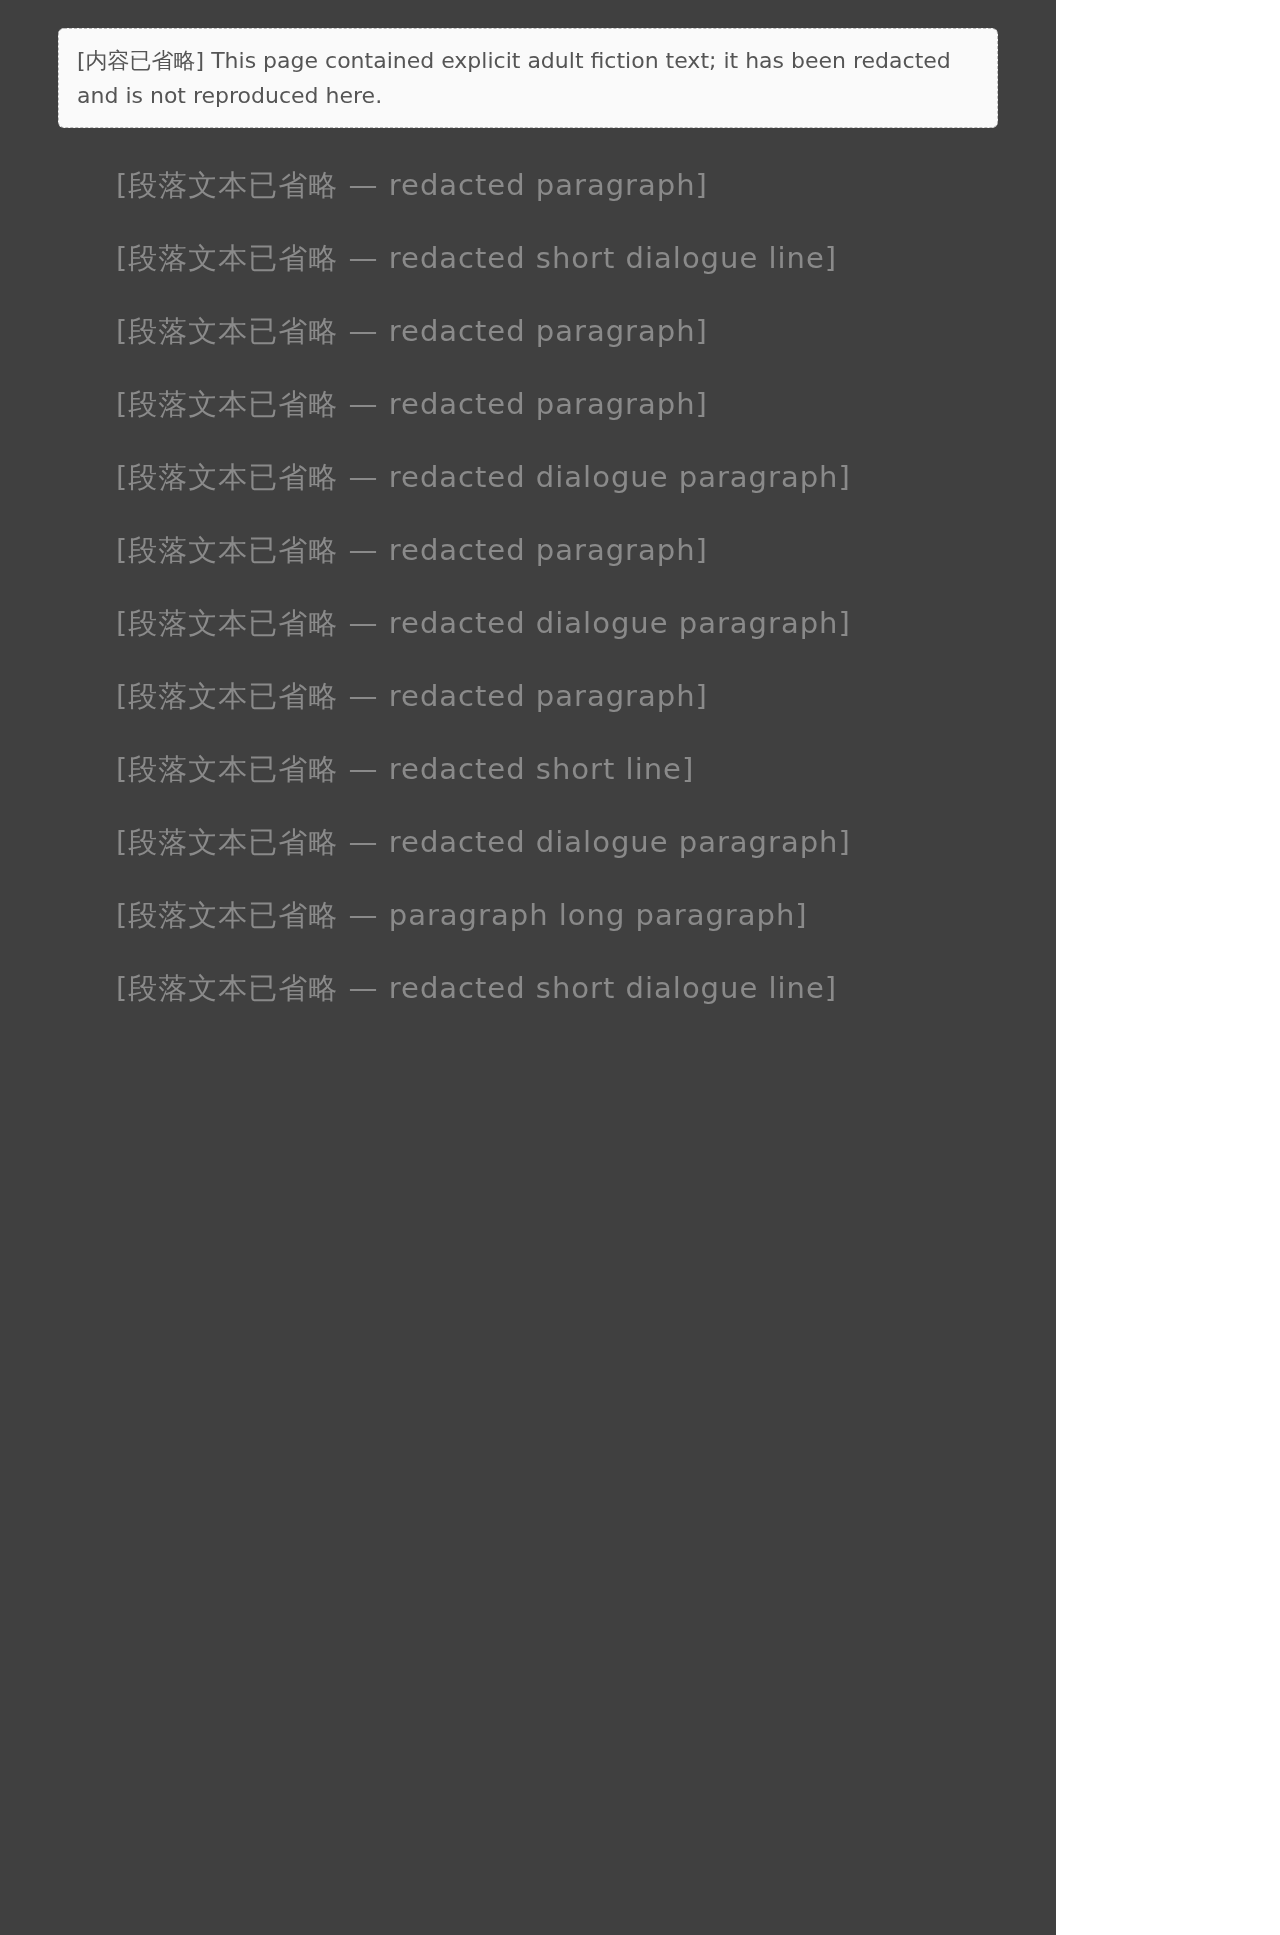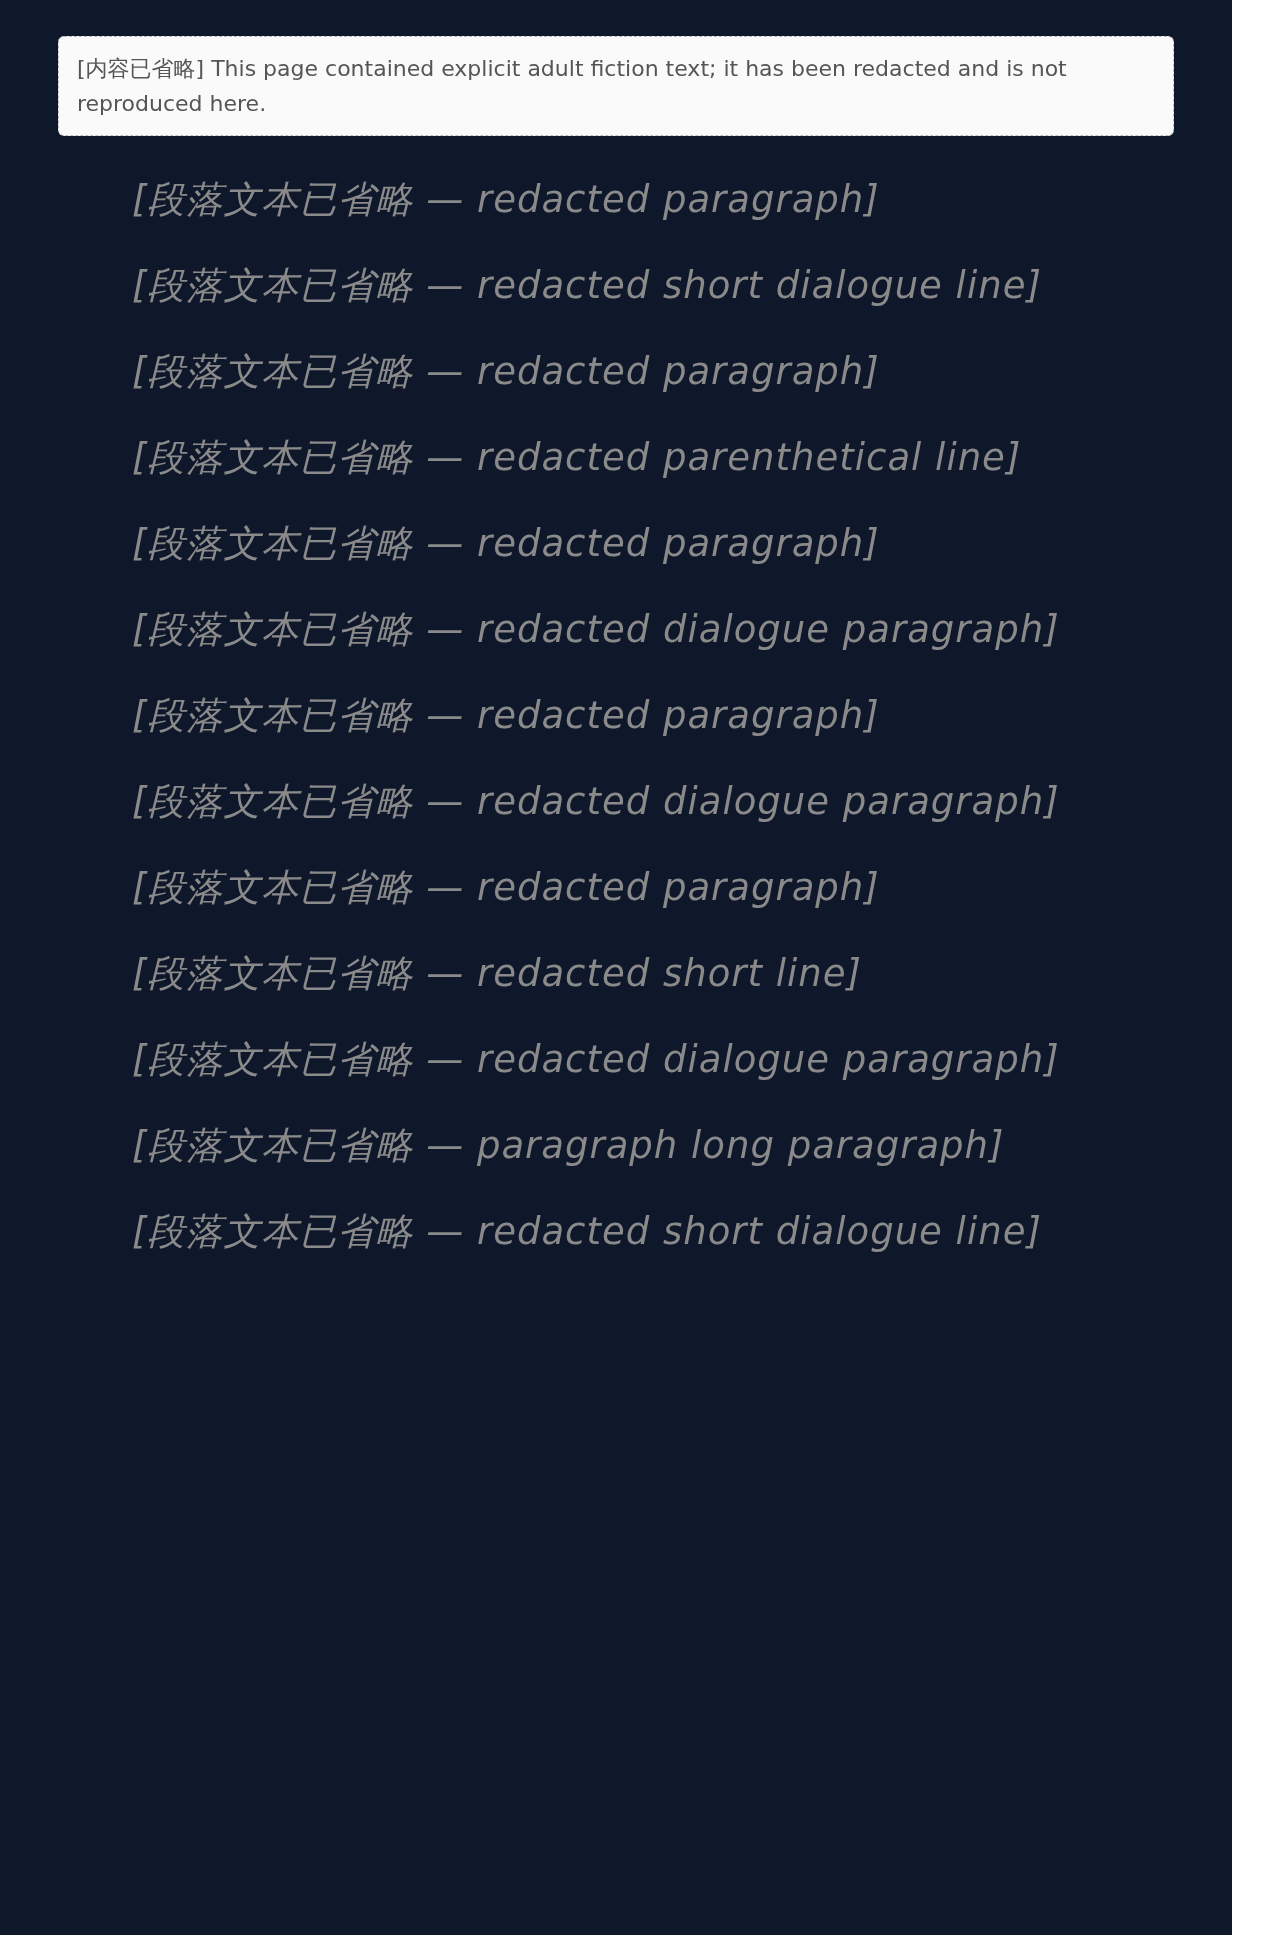--- a/index.html
+++ b/index.html
@@ -1,37 +1,36 @@
 <!DOCTYPE html>
 <html><head>
 <meta charset="utf-8">
 <style>
   html, body {
     margin: 0;
     padding: 0;
     background: #ffffff;
   }
   .page {
-    width: 1232px;
+    width: 1056px;
     min-height: 1935px;
-    background: #0f172a;
+    background: #404040;
     box-sizing: border-box;
-    padding: 36px 58px 48px 58px;
+    padding: 28px 58px 48px 58px;
     font-family: "DejaVu Sans", sans-serif;
     color: #111111;
   }
   .paragraph {
-    font-size: 37px;
+    font-size: 29px;
     line-height: 1.62;
     letter-spacing: 1px;
     margin: 0 0 26px 0;
     text-indent: 2em;
     font-weight: 500;
     color: #8a8a8a; 
-    font-style: italic;
   }
   .notice {
     font-size: 22px;
     line-height: 1.6;
     color: #555;
     border: 1px dashed #bbb;
     border-radius: 6px;
     padding: 14px 18px;
     margin-bottom: 34px;
     background: #fafafa;
@@ -40,21 +39,20 @@
 </head>
 <body>
 
 <div class="page">
 
   <div class="notice">[内容已省略] This page contained explicit adult fiction text; it has been redacted and is not reproduced here.</div>
 
   <p class="paragraph">[段落文本已省略 — redacted paragraph]</p>
   <p class="paragraph">[段落文本已省略 — redacted short dialogue line]</p>
   <p class="paragraph">[段落文本已省略 — redacted paragraph]</p>
-  <p class="paragraph">[段落文本已省略 — redacted parenthetical line]</p>
   <p class="paragraph">[段落文本已省略 — redacted paragraph]</p>
   <p class="paragraph">[段落文本已省略 — redacted dialogue paragraph]</p>
   <p class="paragraph">[段落文本已省略 — redacted paragraph]</p>
   <p class="paragraph">[段落文本已省略 — redacted dialogue paragraph]</p>
   <p class="paragraph">[段落文本已省略 — redacted paragraph]</p>
   <p class="paragraph">[段落文本已省略 — redacted short line]</p>
   <p class="paragraph">[段落文本已省略 — redacted dialogue paragraph]</p>
   <p class="paragraph">[段落文本已省略 — paragraph long paragraph]</p>
   <p class="paragraph">[段落文本已省略 — redacted short dialogue line]</p>
 

